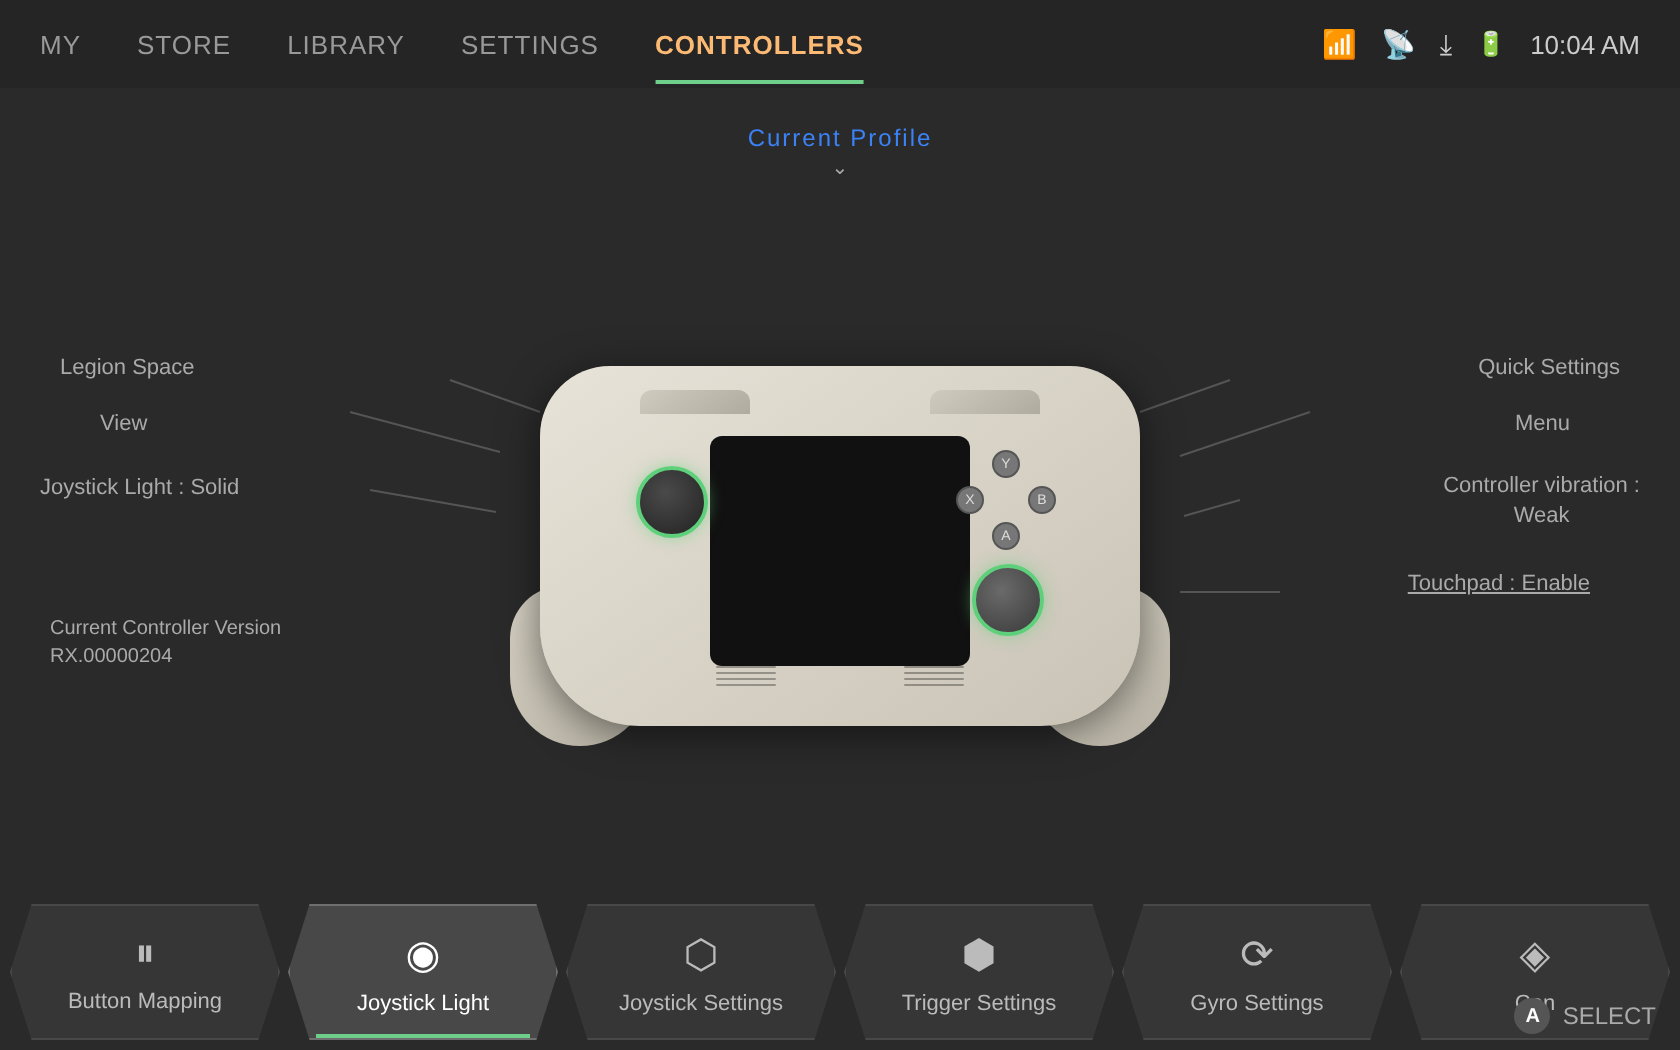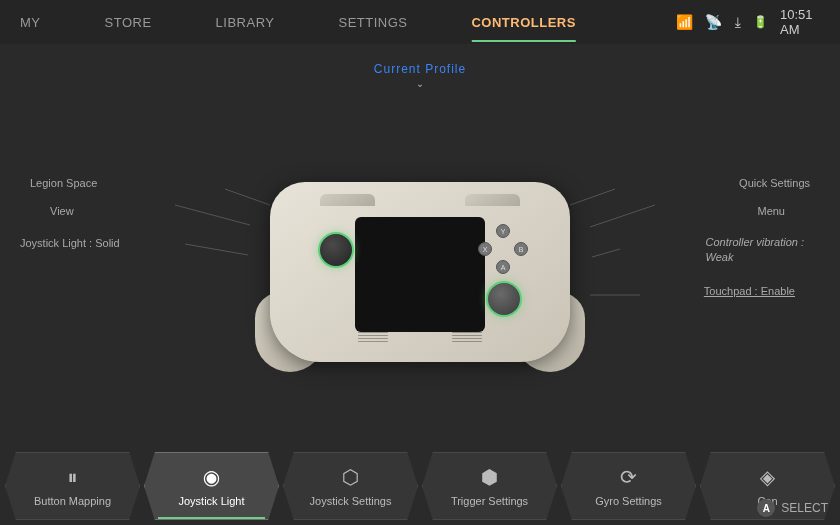--- a/index.html
+++ b/index.html
@@ -13,21 +13,20 @@
       position: relative;
     }
 
     
     .top-nav {
       display: flex;
       align-items: center;
       height: 44px;
       padding: 0 20px;
       background: #252525;
-      gap: 36px;
     }
     .nav-item {
       font-size: 13px;
       color: #999;
       margin-right: 28px;
       cursor: pointer;
       letter-spacing: 0.5px;
       text-transform: uppercase;
     }
     .nav-item.active {
@@ -242,21 +241,21 @@
 
     
     .lbl-legion { top: 80px; left: 30px; }
     .lbl-view { top: 108px; left: 50px; }
     .lbl-joystick-solid { top: 140px; left: 20px; }
     .lbl-version { top: 210px; left: 25px; font-size: 10px; text-align: left; line-height: 1.4; }
 
     
     .lbl-quick { top: 80px; right: 30px; }
     .lbl-menu { top: 108px; right: 55px; }
-    .lbl-vibration { top: 138px; right: 36px; text-align: left; line-height: 1.4; font-style: italic; }
+    .lbl-vibration { top: 138px; right: 20px; text-align: center; line-height: 1.4; }
     .lbl-touchpad { top: 188px; right: 45px; text-decoration: underline; }
 
     
     .bottom-tabs {
       position: absolute;
       bottom: 0;
       left: 0;
       right: 0;
       height: 78px;
       display: flex;
@@ -350,21 +349,21 @@
   <div class="nav-item">SETTINGS</div>
   <div class="nav-item active">CONTROLLERS</div>
   <div class="nav-spacer"></div>
   <div class="nav-status">
     <span class="status-icon">📶</span>
     <span class="status-icon">📡</span>
     <span class="status-icon">⤓</span>
     <span class="battery-icon">
       <span>🔋</span>
     </span>
-    <span>10:51 AM</span>
+    <span>10:04 AM</span>
   </div>
 </div>
 
 <div class="profile-section">
   <div class="profile-label">Current Profile</div>
   <span class="profile-chevron">⌄</span>
 </div>
 
 <div class="main-content">
 
@@ -381,20 +380,24 @@
     <line x1="655" y1="108" x2="590" y2="130" stroke="#555" stroke-width="1"></line>
 
     <line x1="620" y1="152" x2="592" y2="160" stroke="#555" stroke-width="1"></line>
 
     <line x1="640" y1="198" x2="590" y2="198" stroke="#555" stroke-width="1"></line>
   </svg>
 
   <div class="label lbl-legion">Legion Space</div>
   <div class="label lbl-view">View</div>
   <div class="label lbl-joystick-solid">Joystick Light : Solid</div>
+  <div class="label lbl-version">
+    <span>Current Controller Version</span><br>
+    <span>RX.00000204</span>
+  </div>
 
   <div class="label lbl-quick">Quick Settings</div>
   <div class="label lbl-menu">Menu</div>
   <div class="label lbl-vibration">
     <span>Controller vibration :</span><br>
     <span>Weak</span>
   </div>
   <div class="label lbl-touchpad">Touchpad : Enable</div>
 
   <div class="controller-wrapper">

